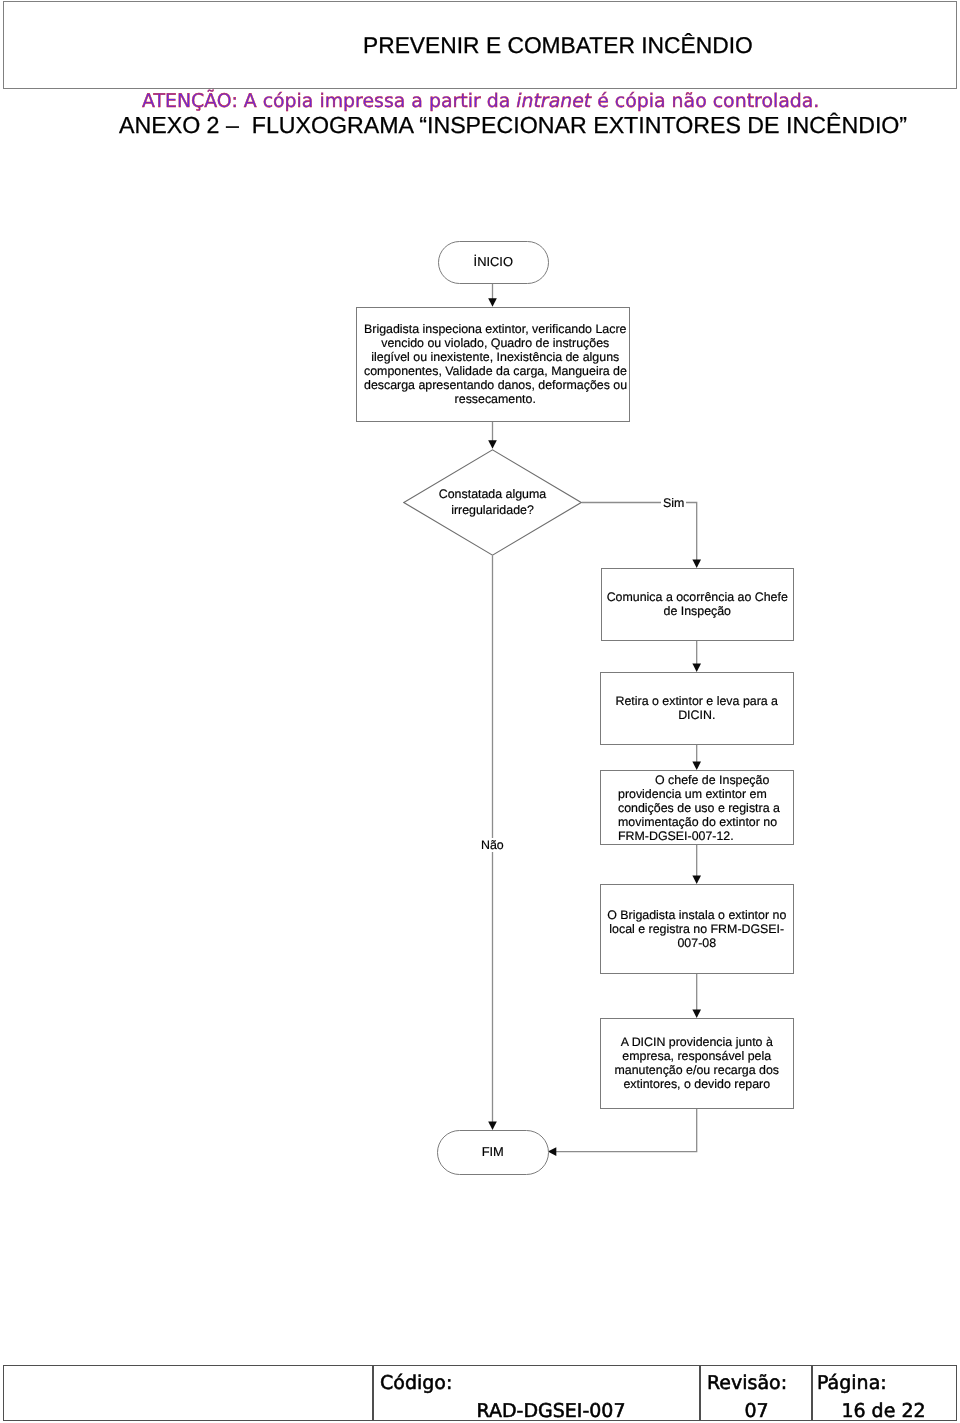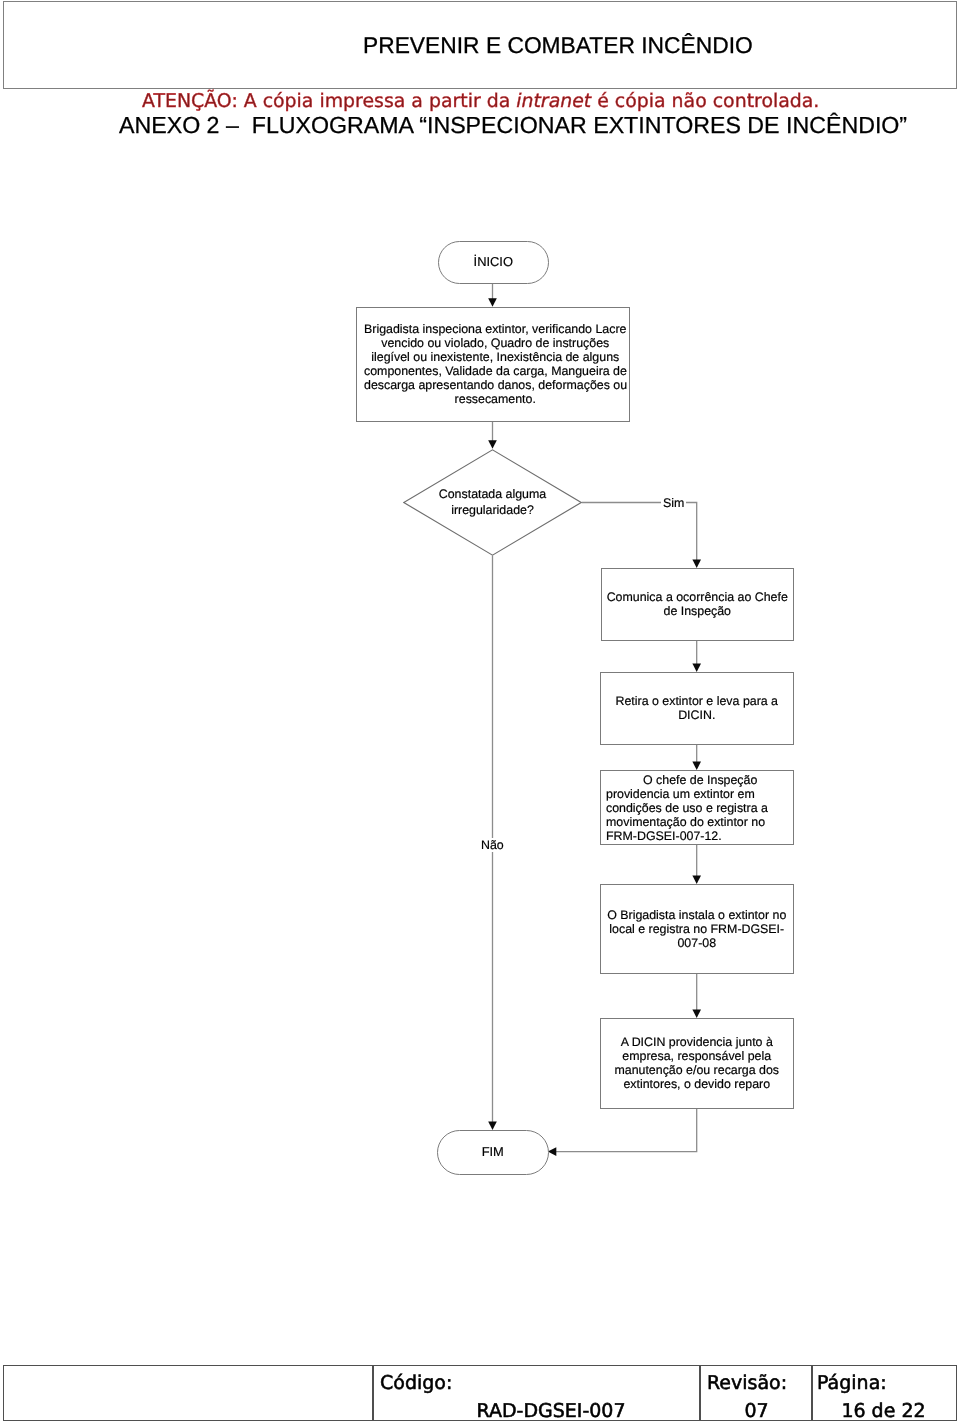--- a/index.html
+++ b/index.html
@@ -22,38 +22,38 @@
 
   
   .logo{position:absolute;left:31.5px;top:4.0px;width:84px;height:78px;}
   .logo-text{position:absolute;left:42.6px;top:62.0px;color:#f6f7f9;white-space:nowrap;
     font-family:"Liberation Sans",sans-serif;font-weight:bold;font-size:17.7px;
     line-height:17.7px;transform:scaleX(1.245) translateZ(0);transform-origin:left top;
     -webkit-font-smoothing:antialiased;}
 
   
   .warn{position:absolute;left:142px;top:91px;white-space:pre;
-        color:#7f1d1d;font-size:18.9px;line-height:20px;
+        color:#6d28d9;font-size:18.9px;line-height:20px;
         -webkit-text-stroke:0.42px #cc2027;}
   .warn i{font-style:italic;}
   .anexo{position:absolute;left:119px;top:111.5px;white-space:pre;
         font-family:"Liberation Sans",sans-serif;font-size:23.2px;line-height:27px;-webkit-text-stroke:0.28px #000;}
 
   
   .flow{position:absolute;left:0;top:0;width:824px;height:1423px;
         font-family:"Liberation Sans",sans-serif;}
   .conn{position:absolute;left:0;top:0;width:960px;height:1423px;}
   .node{position:absolute;box-sizing:border-box;display:flex;
         align-items:center;justify-content:center;text-align:center;
         font-size:12.4px;line-height:14px;color:#000;
         -webkit-text-stroke:0.18px #000;}
   .box{border:1px solid #7b7b7b;background:#fff;padding:8px 2px;}
   .pill{border:1px solid #7b7b7b;background:#fff;border-radius:999px;font-size:12.9px;}
   .txt{width:100%;white-space:nowrap;}
-  #n-b4 .txt{text-align:left;padding-left:4px;}
+  #n-b4 .txt{text-align:left;padding-left:16px;}
   #n-b4 .txt > div:first-child{text-align:left;padding-left:37px;}
   #n-start{left:438px;top:241px;width:110.5px;height:42.5px;}
   #n-b1{left:356px;top:307px;width:273.5px;height:114.5px;padding-left:7px;}
   #n-dec{left:403px;top:449px;width:179px;height:107px;}
   .dia{position:absolute;left:0;top:0;width:179px;height:107px;}
   .dia-txt{position:relative;width:100%;text-align:center;font-size:12.4px;
            line-height:15.5px;}
   #n-b2{left:601px;top:568px;width:192.5px;height:72.5px;}
   #n-b3{left:600px;top:672px;width:193.5px;height:72.5px;}
   #n-b4{left:600px;top:770px;width:193.5px;height:75px;padding:2px 1px 0 1px;align-items:flex-start;}

